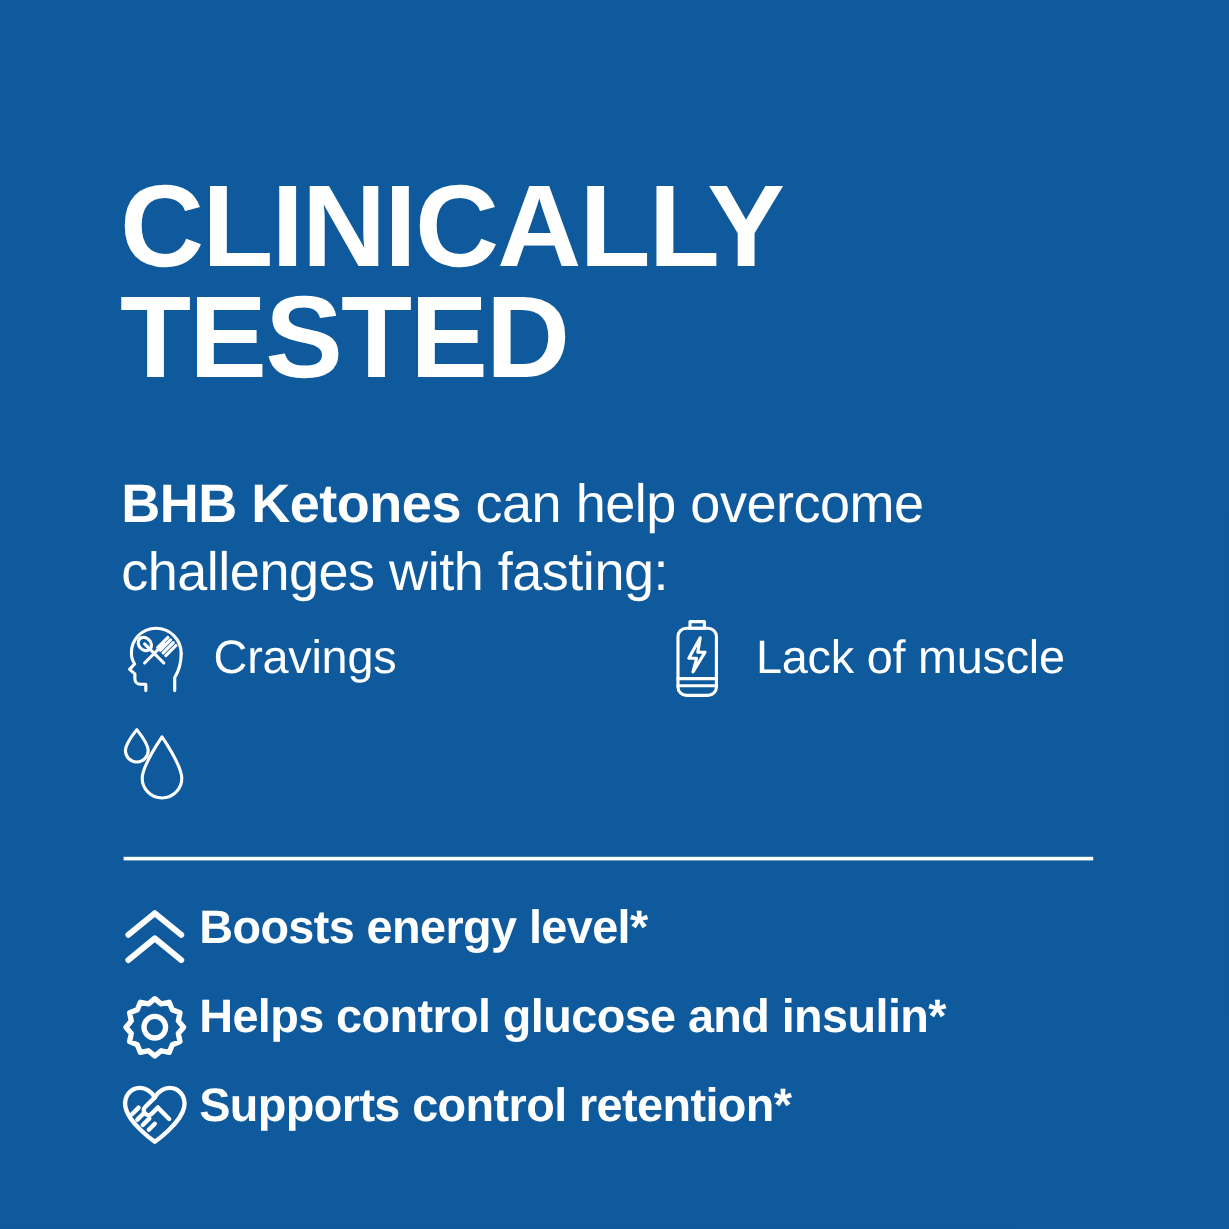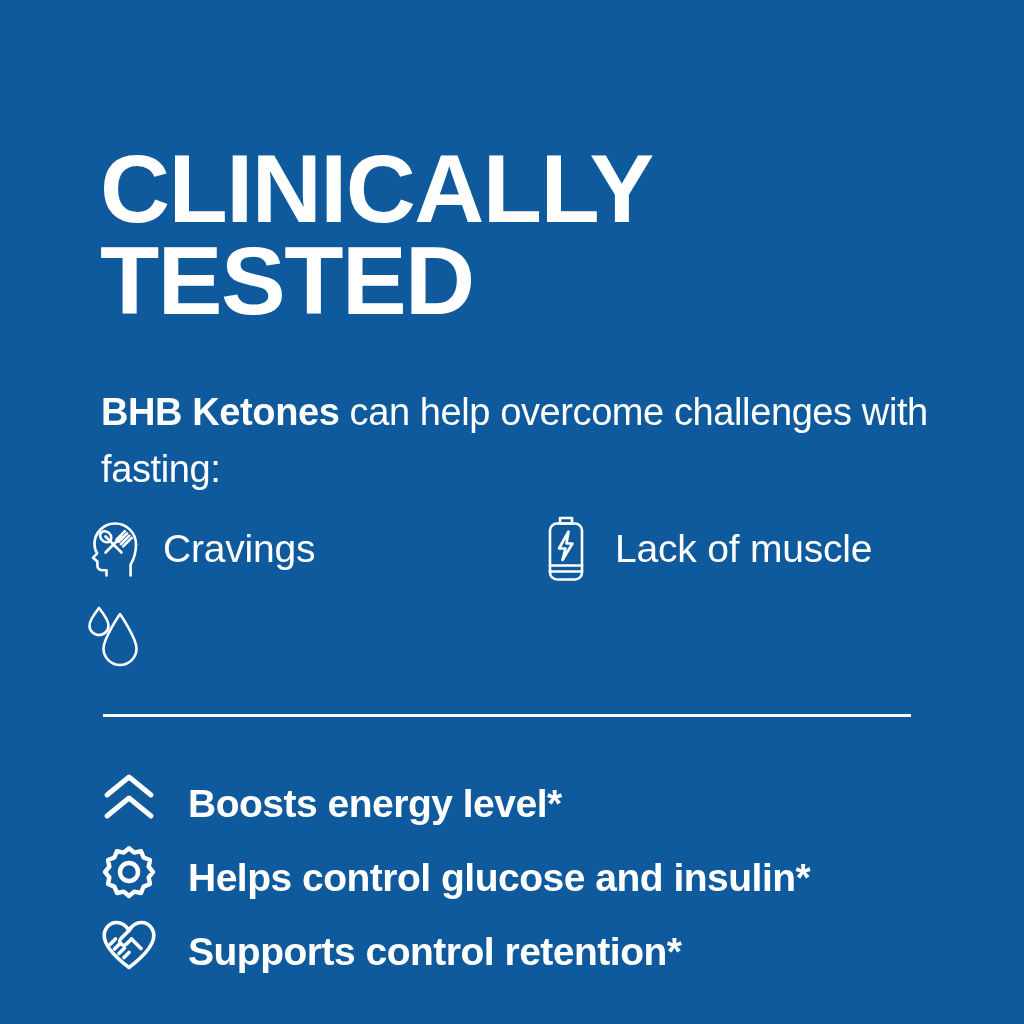--- a/index.html
+++ b/index.html
@@ -44,32 +44,32 @@
 
   
   .subhead {
     position: absolute;
     left: 101px;
     top: 346px;
     width: 880px;
     color: #ffffff;
     font-family: "Liberation Sans", sans-serif;
     font-weight: 300;
-    font-size: 38px;
+    font-size: 45px;
     line-height: 57px;
     letter-spacing: -0.4px;
   }
   .subhead .lede {
     font-weight: bold;
   }
 
   
   .challenges {
     position: absolute;
-    left: 83px;
+    left: 98px;
     top: 505px;
     width: 840px;
     display: grid;
     grid-template-columns: 452px 388px;
     grid-template-rows: 88px 88px;
     align-items: center;
   }
   .challenge {
     display: flex;
     align-items: center;
@@ -105,22 +105,22 @@
 
   
   .benefits {
     position: absolute;
     left: 100px;
     top: 752px;
     width: 880px;
   }
   .benefit {
     display: flex;
-    align-items: flex-end;
-    gap: 30px;
+    align-items: flex-start;
+    gap: 8px;
     height: 74px;
   }
   .benefit .b-icon {
     flex: 0 0 auto;
     width: 58px;
     height: 58px;
     display: flex;
     align-items: center;
     justify-content: center;
   }

